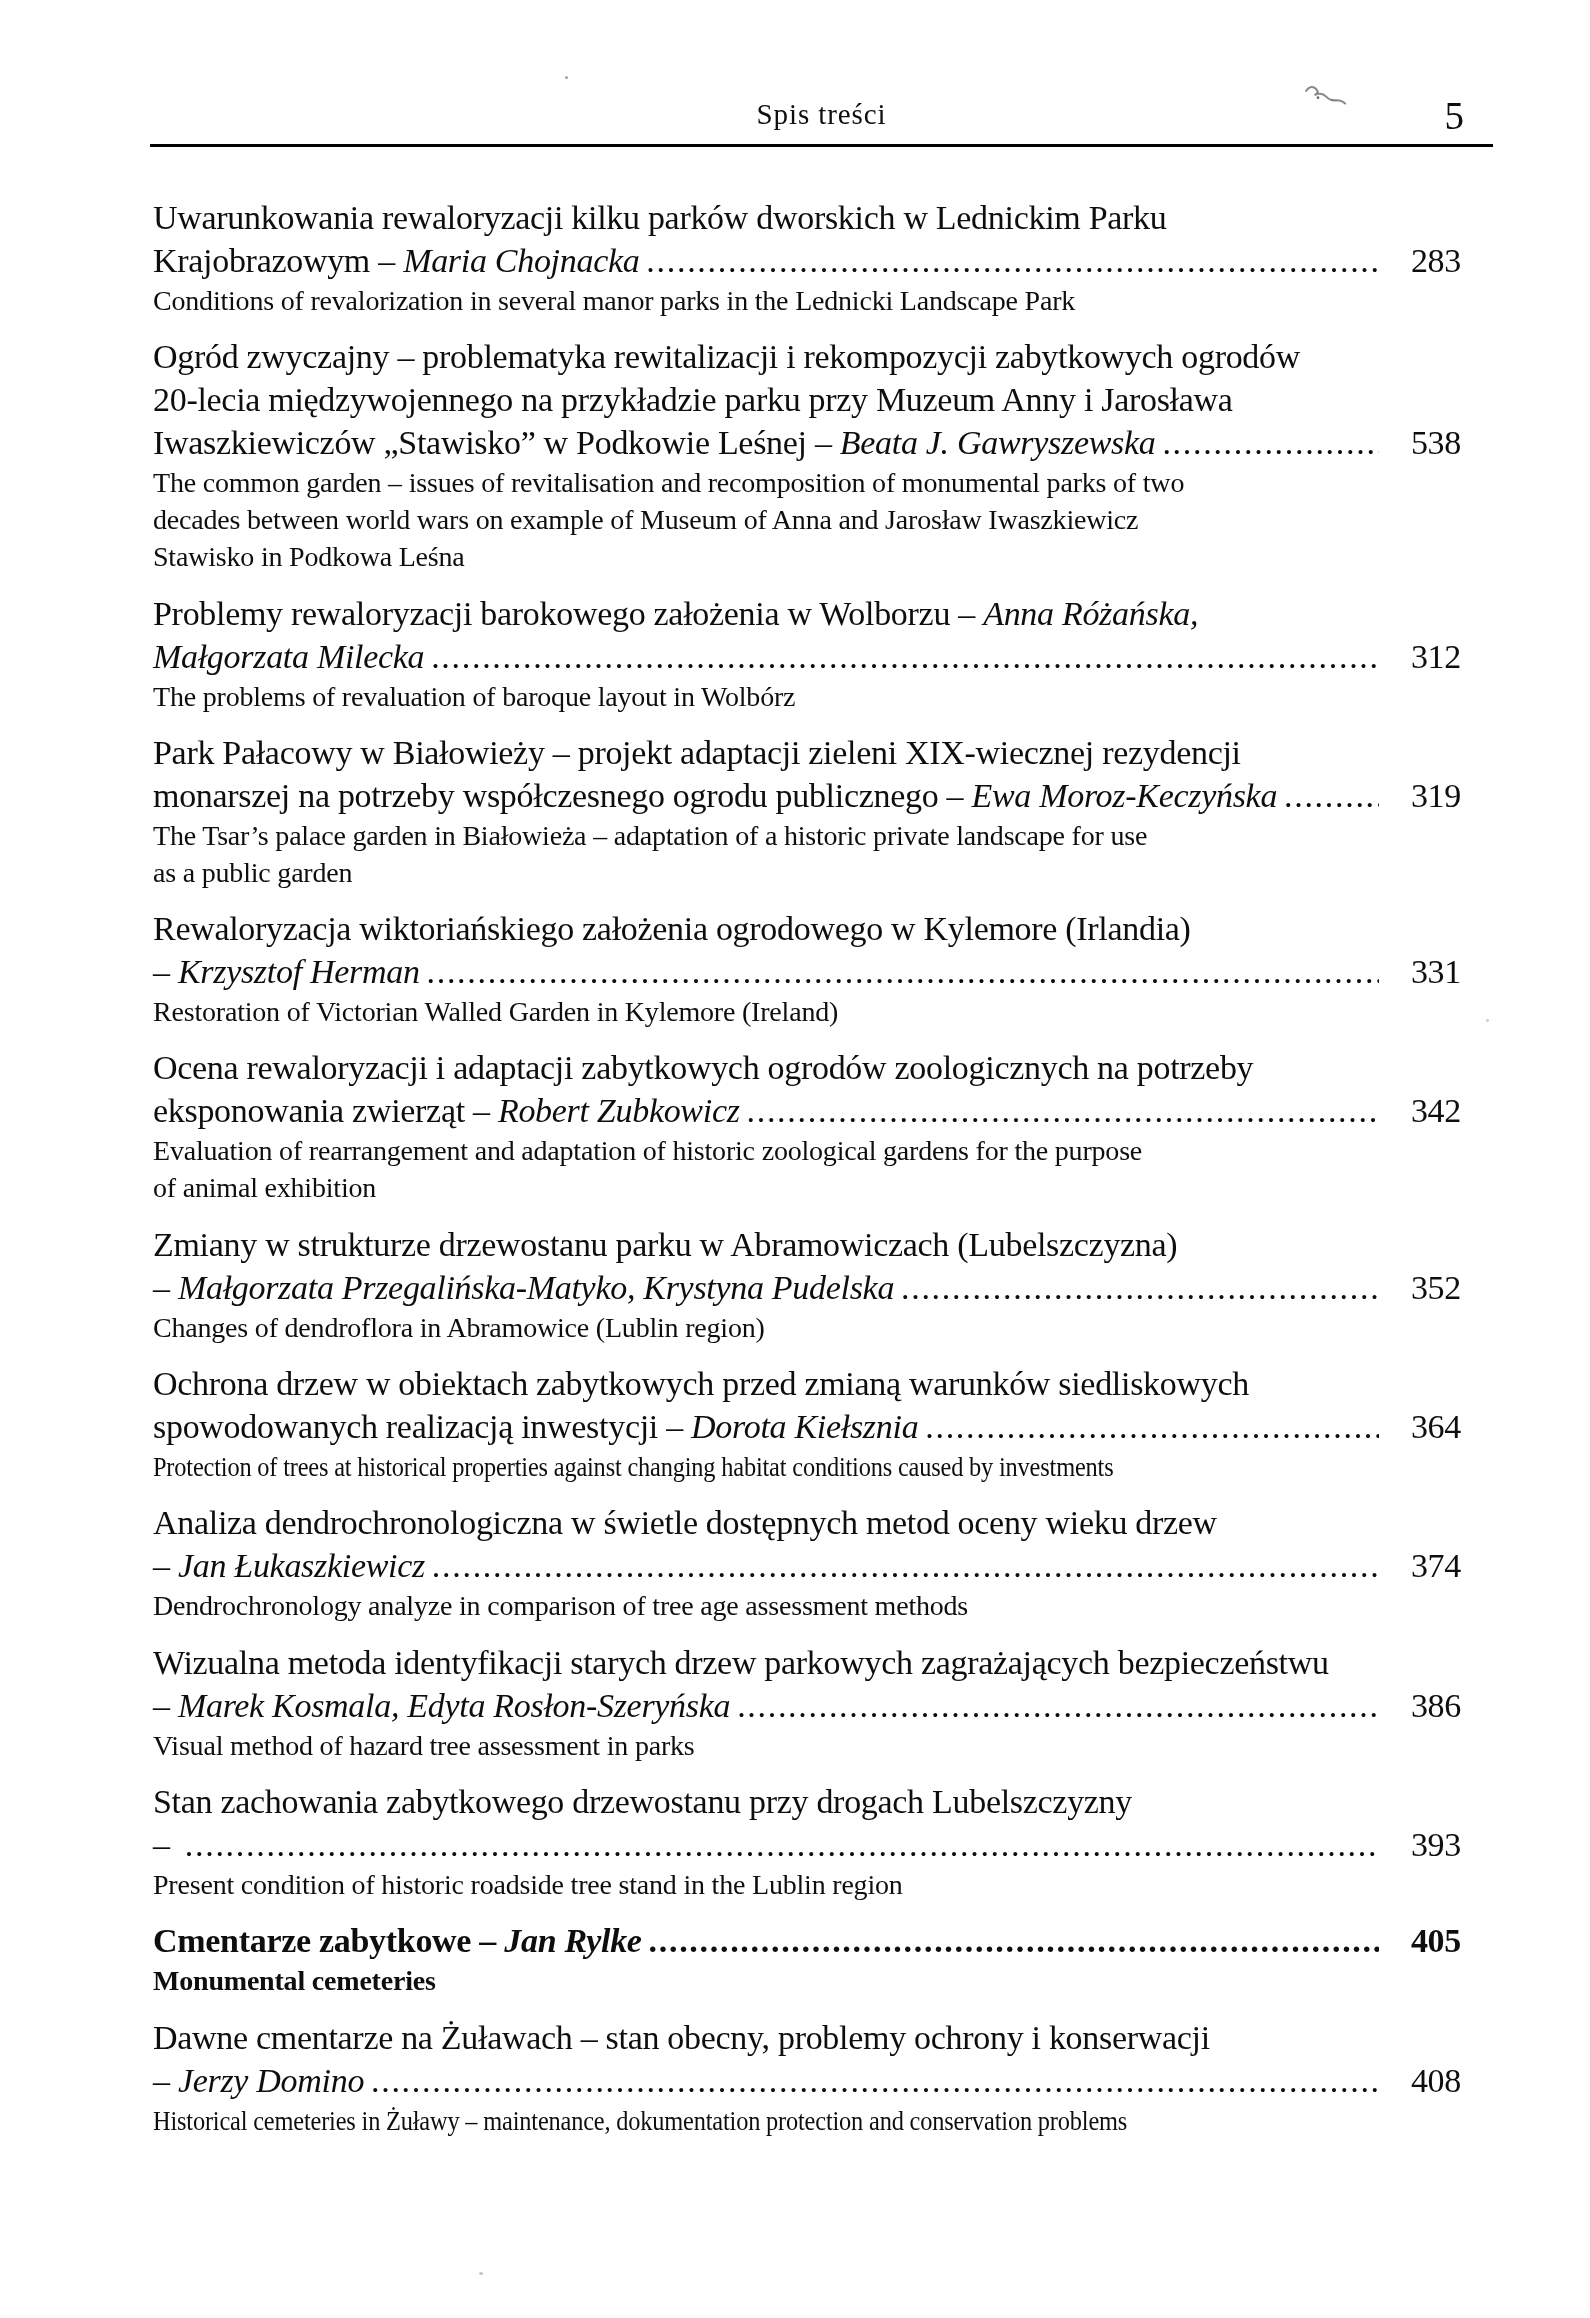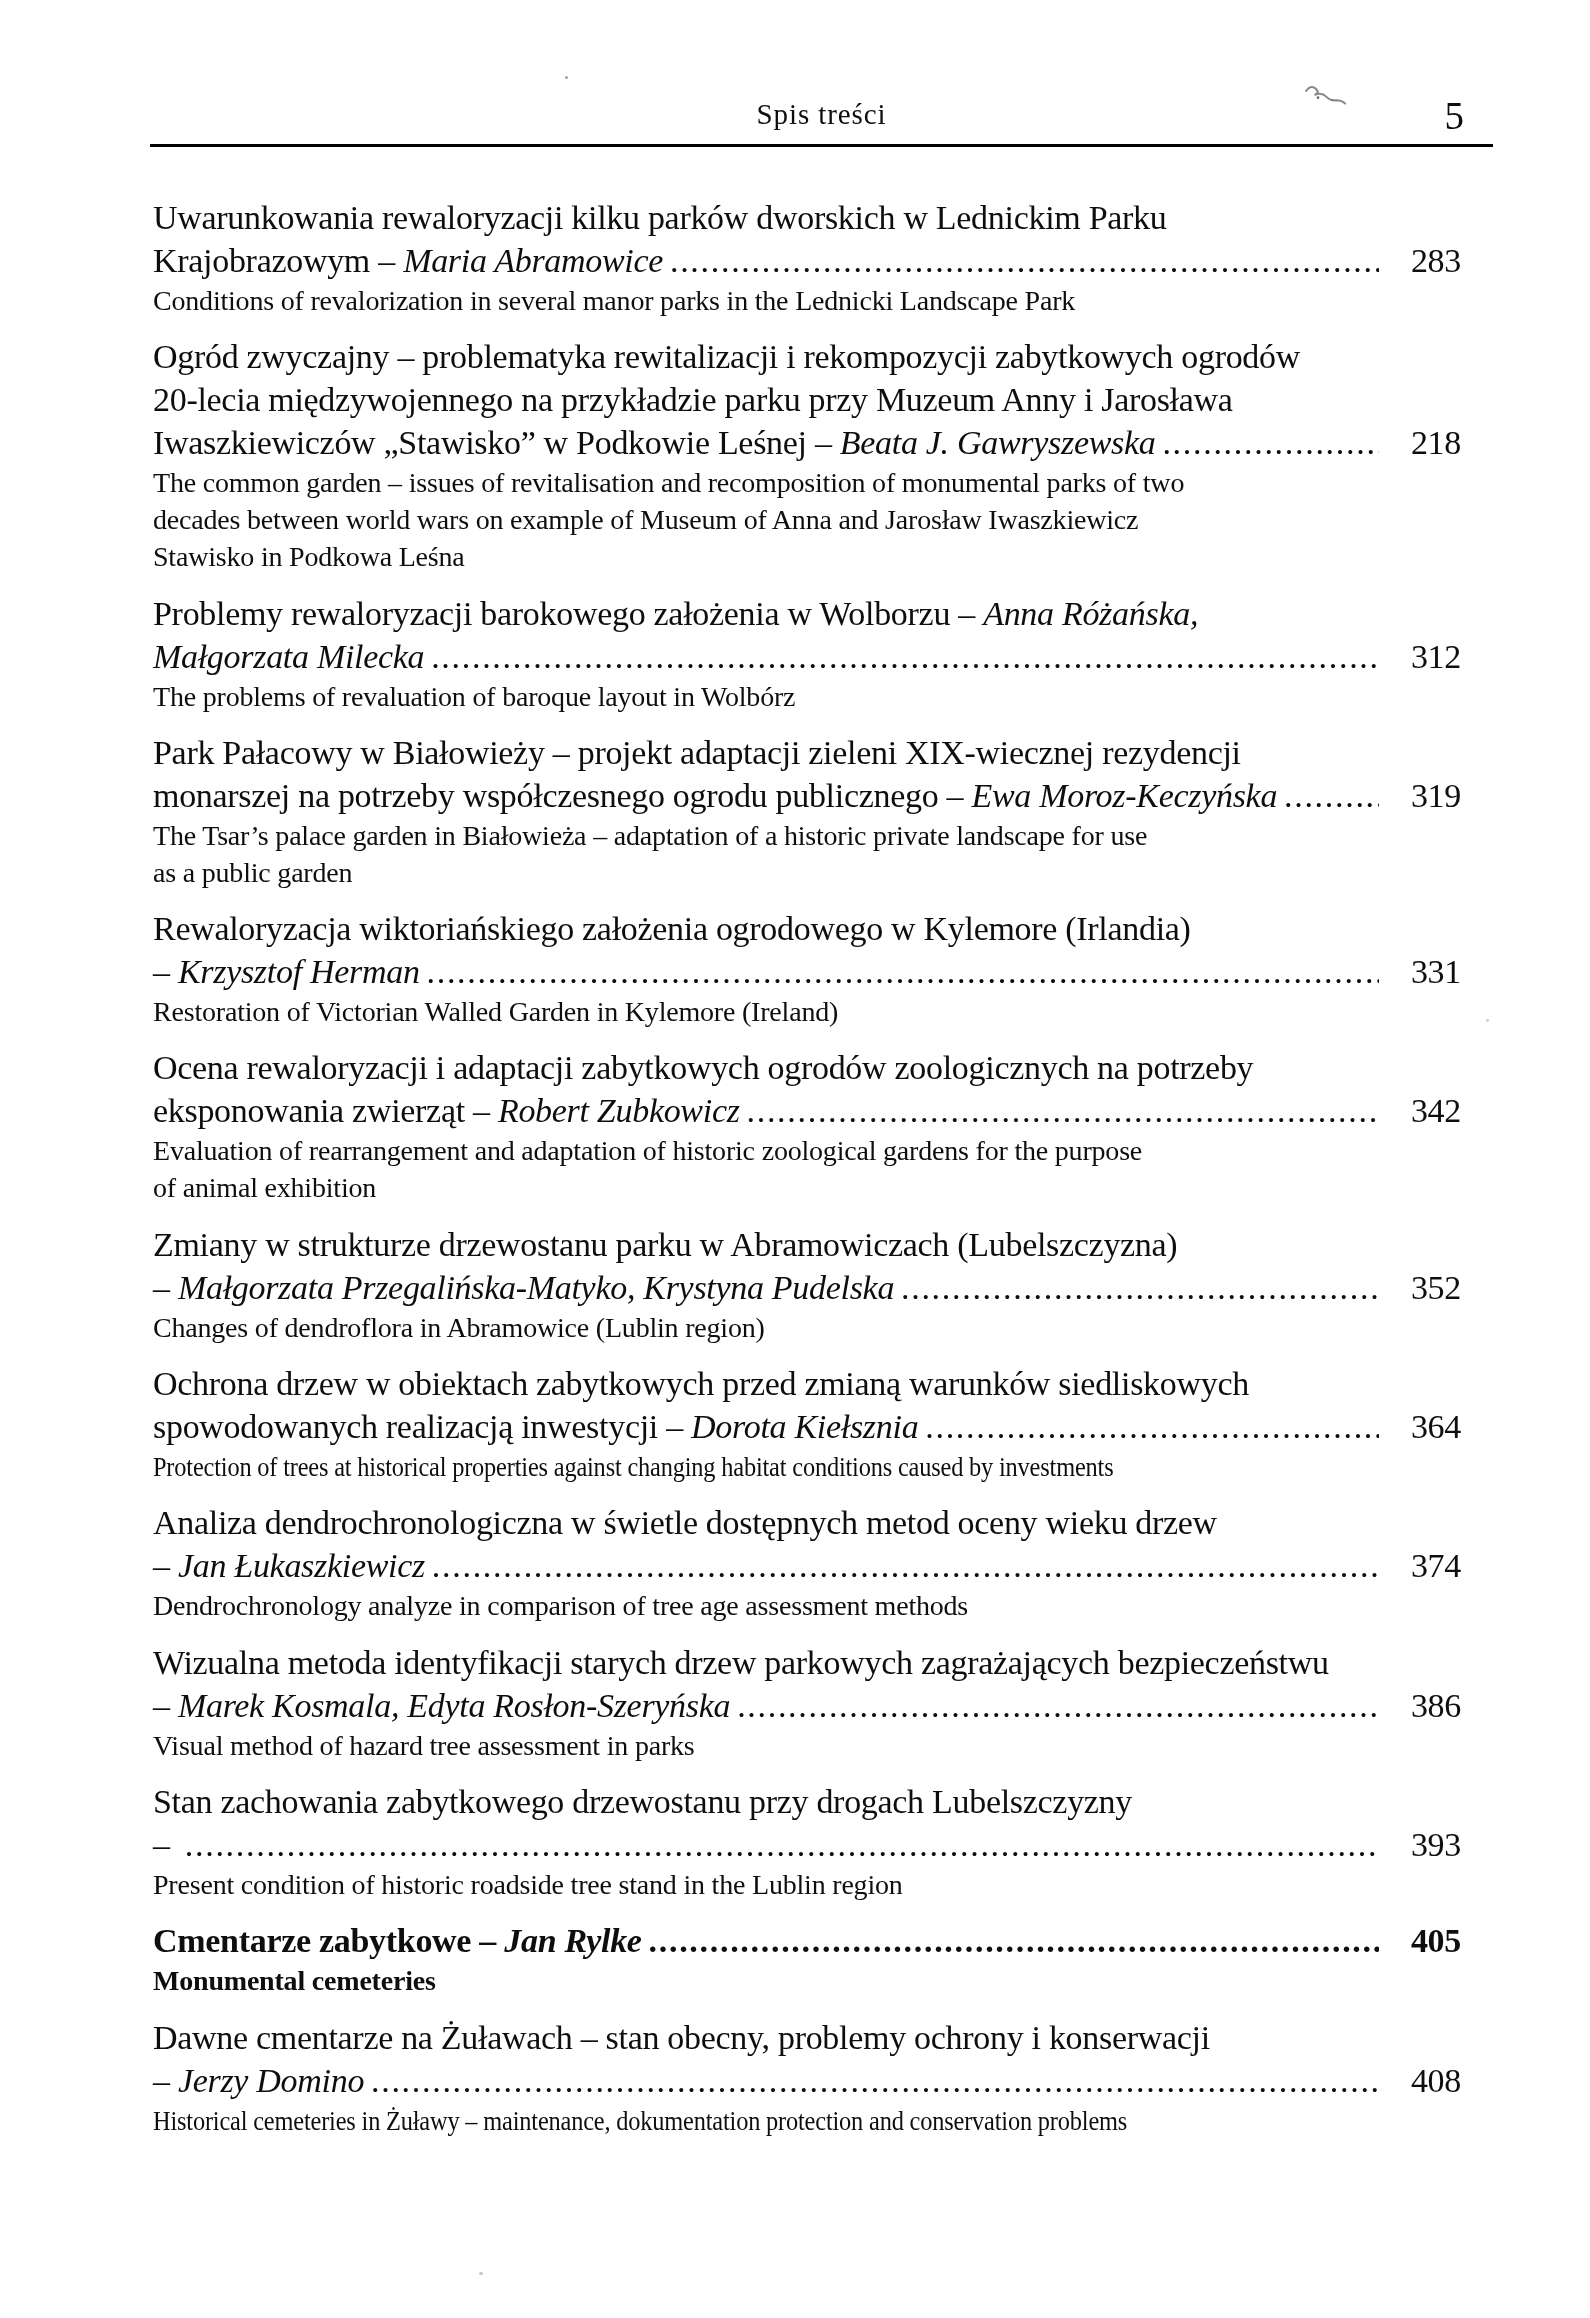--- a/index.html
+++ b/index.html
@@ -80,27 +80,27 @@
 
   <div class="header-row">
     <div class="header-title">Spis treści</div>
     <div class="header-pagenum">5</div>
   </div>
   <div class="header-rule"></div>
 
   <div class="toc" id="toc">
       <div class="entry">
         <div class="tline"><span class="tseg">Uwarunkowania rewaloryzacji kilku parków dworskich w Lednickim Parku</span></div>
-        <div class="tline"><span class="tseg">Krajobrazowym – </span><span class="tseg it">Maria Abramowice</span><span class="fill"></span><span class="pn">283</span></div>
+        <div class="tline"><span class="tseg">Krajobrazowym – </span><span class="tseg it">Maria Chojnacka</span><span class="fill"></span><span class="pn">283</span></div>
         <div class="sub">Conditions of revalorization in several manor parks in the Lednicki Landscape Park</div>
       </div>
       <div class="entry">
         <div class="tline"><span class="tseg">Ogród zwyczajny – problematyka rewitalizacji i rekompozycji zabytkowych ogrodów</span></div>
         <div class="tline"><span class="tseg">20-lecia międzywojennego na przykładzie parku przy Muzeum Anny i Jarosława</span></div>
-        <div class="tline"><span class="tseg">Iwaszkiewiczów „Stawisko” w Podkowie Leśnej – </span><span class="tseg it">Beata J. Gawryszewska</span><span class="fill"></span><span class="pn">218</span></div>
+        <div class="tline"><span class="tseg">Iwaszkiewiczów „Stawisko” w Podkowie Leśnej – </span><span class="tseg it">Beata J. Gawryszewska</span><span class="fill"></span><span class="pn">538</span></div>
         <div class="sub">The common garden – issues of revitalisation and recomposition of monumental parks of two</div>
         <div class="sub">decades between world wars on example of Museum of Anna and Jarosław Iwaszkiewicz</div>
         <div class="sub">Stawisko in Podkowa Leśna</div>
       </div>
       <div class="entry">
         <div class="tline"><span class="tseg">Problemy rewaloryzacji barokowego założenia w Wolborzu – </span><span class="tseg it">Anna Różańska,</span></div>
         <div class="tline"><span class="tseg it">Małgorzata Milecka</span><span class="fill"></span><span class="pn">312</span></div>
         <div class="sub">The problems of revaluation of baroque layout in Wolbórz</div>
       </div>
       <div class="entry">

